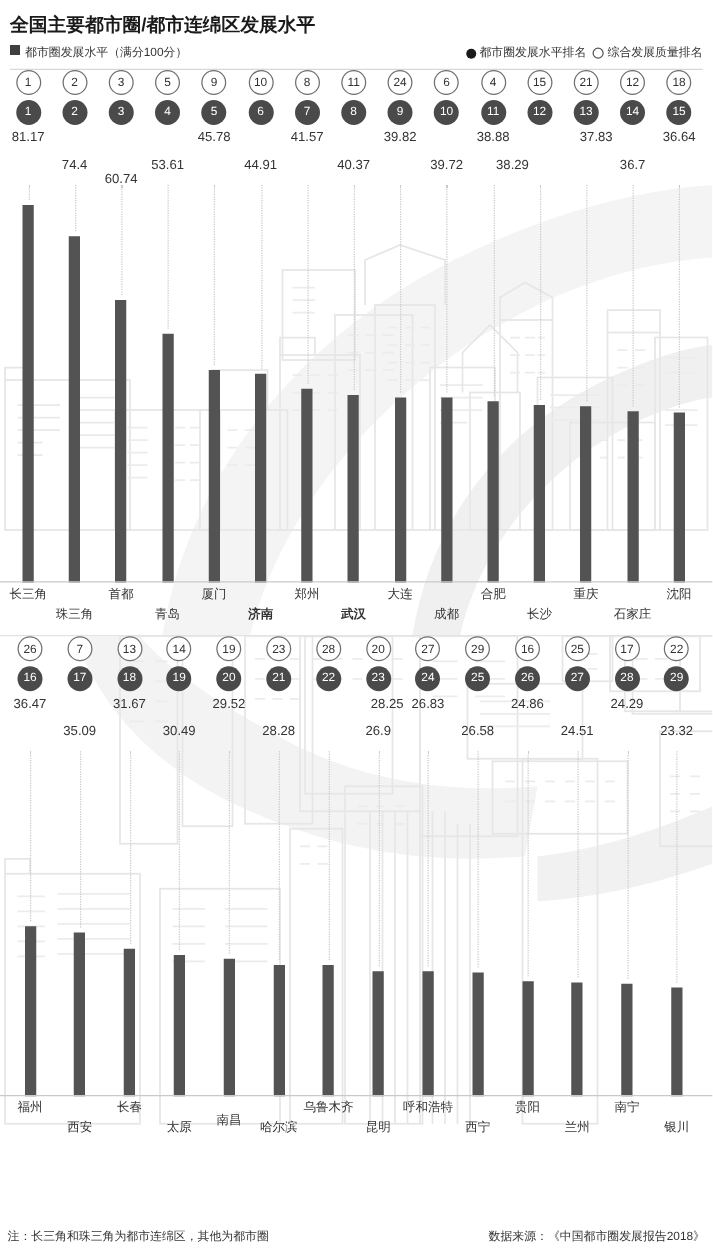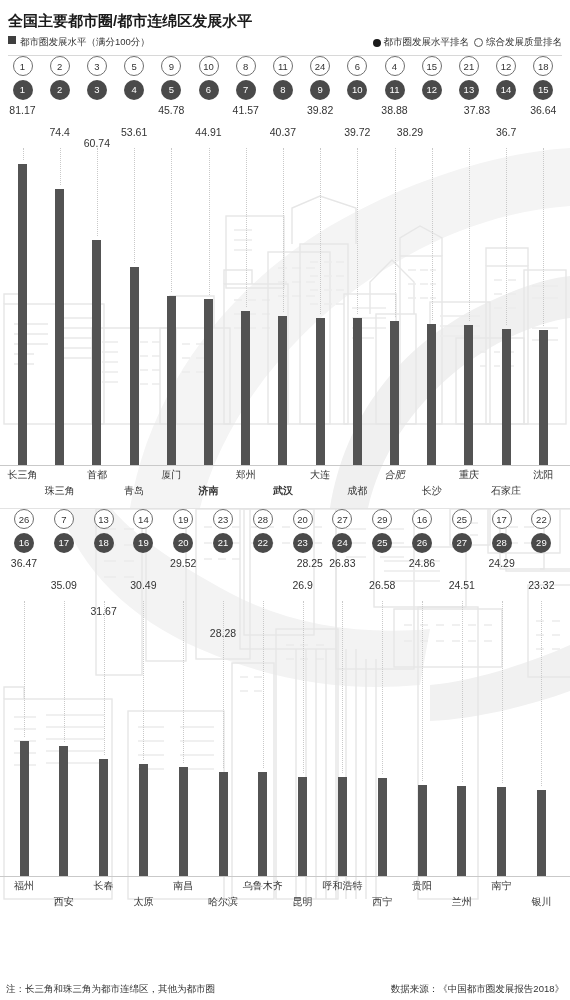--- a/index.html
+++ b/index.html
@@ -394,21 +394,21 @@
       <div class="city" style="left: -5.5px; width: 56px; top: 2px;">长三角</div>
       <div class="city" style="left: 31.7px; width: 56px; top: 18px;">珠三角</div>
       <div class="city" style="left: 68.9px; width: 56px; top: 2px;">首都</div>
       <div class="city" style="left: 106.1px; width: 56px; top: 18px;">青岛</div>
       <div class="city" style="left: 143.3px; width: 56px; top: 2px;">厦门</div>
       <div class="city" style="left: 180.5px; width: 56px; top: 18px; font-weight: bold;">济南</div>
       <div class="city" style="left: 217.7px; width: 56px; top: 2px;">郑州</div>
       <div class="city" style="left: 254.9px; width: 56px; top: 18px; font-weight: bold;">武汉</div>
       <div class="city" style="left: 292.1px; width: 56px; top: 2px;">大连</div>
       <div class="city" style="left: 329.3px; width: 56px; top: 18px;">成都</div>
-      <div class="city" style="left: 366.5px; width: 56px; top: 2px; font-style: italic;">合肥</div>
+      <div class="city" style="left: 366.5px; width: 56px; top: 2px;">合肥</div>
       <div class="city" style="left: 403.7px; width: 56px; top: 18px;">长沙</div>
       <div class="city" style="left: 440.9px; width: 56px; top: 2px;">重庆</div>
       <div class="city" style="left: 478.1px; width: 56px; top: 18px;">石家庄</div>
       <div class="city" style="left: 515.3px; width: 56px; top: 2px;">沈阳</div>
     </div>
 </div>
 
 <div class="panel-sep"></div>
 
 <div class="panel" id="panel2">
@@ -514,24 +514,24 @@
       <div class="circ filled" style="left: 332.4px;">24</div>
       <div class="circ filled" style="left: 372.2px;">25</div>
       <div class="circ filled" style="left: 412px;">26</div>
       <div class="circ filled" style="left: 451.8px;">27</div>
       <div class="circ filled" style="left: 491.6px;">28</div>
       <div class="circ filled" style="left: 531.4px;">29</div>
     </div>
   <div class="vals" id="p2-vals">
       <div class="val" style="left: 2px; width: 44px; top: 0px;">36.47</div>
       <div class="val" style="left: 41.8px; width: 44px; top: 22px;">35.09</div>
-      <div class="val" style="left: 81.6px; width: 44px; top: 0px; margin-top: 48px;">31.67</div>
+      <div class="val" style="left: 81.6px; width: 44px; top: 0px;">31.67</div>
       <div class="val" style="left: 121.4px; width: 44px; top: 22px;">30.49</div>
       <div class="val" style="left: 161.2px; width: 44px; top: 0px;">29.52</div>
-      <div class="val" style="left: 201px; width: 44px; top: 22px; margin-top: 48px;">28.28</div>
+      <div class="val" style="left: 201px; width: 44px; top: 22px;">28.28</div>
       <div class="val" style="left: 240.8px; width: 44px; top: 0px; padding-left: 47px;">28.25</div>
       <div class="val" style="left: 280.6px; width: 44px; top: 22px;">26.9</div>
       <div class="val" style="left: 320.4px; width: 44px; top: 0px;">26.83</div>
       <div class="val" style="left: 360.2px; width: 44px; top: 22px;">26.58</div>
       <div class="val" style="left: 400px; width: 44px; top: 0px;">24.86</div>
       <div class="val" style="left: 439.8px; width: 44px; top: 22px;">24.51</div>
       <div class="val" style="left: 479.6px; width: 44px; top: 0px;">24.29</div>
       <div class="val" style="left: 519.4px; width: 44px; top: 22px;">23.32</div>
     </div>
   <div class="plot" id="plot2">
@@ -563,21 +563,21 @@
       <div class="leader" style="left: 501.6px; top: 0px; height: 181.627px;"></div>
       <div class="bar" style="left: 497.1px; height: 90.373px; background: rgb(83, 83, 83);"></div>
       <div class="leader" style="left: 541.4px; top: 0px; height: 185.236px;"></div>
       <div class="bar" style="left: 536.9px; height: 86.7641px; background: rgb(83, 83, 83);"></div>
     </div>
   <div class="cities" id="p2-cities">
       <div class="city" style="left: -4px; width: 56px; top: 2px;">福州</div>
       <div class="city" style="left: 35.8px; width: 56px; top: 18px;">西安</div>
       <div class="city" style="left: 75.6px; width: 56px; top: 2px;">长春</div>
       <div class="city" style="left: 115.4px; width: 56px; top: 18px;">太原</div>
-      <div class="city" style="left: 155.2px; width: 56px; top: 2px; font-family: Liberation Mono, monospace;">南昌</div>
+      <div class="city" style="left: 155.2px; width: 56px; top: 12px; font-family: Liberation Mono, monospace;">南昌</div>
       <div class="city" style="left: 195px; width: 56px; top: 18px;">哈尔滨</div>
       <div class="city" style="left: 234.8px; width: 56px; top: 2px;">乌鲁木齐</div>
       <div class="city" style="left: 274.6px; width: 56px; top: 18px;">昆明</div>
       <div class="city" style="left: 314.4px; width: 56px; top: 2px;">呼和浩特</div>
       <div class="city" style="left: 354.2px; width: 56px; top: 18px;">西宁</div>
       <div class="city" style="left: 394px; width: 56px; top: 2px;">贵阳</div>
       <div class="city" style="left: 433.8px; width: 56px; top: 18px;">兰州</div>
       <div class="city" style="left: 473.6px; width: 56px; top: 2px;">南宁</div>
       <div class="city" style="left: 513.4px; width: 56px; top: 18px;">银川</div>
     </div>

